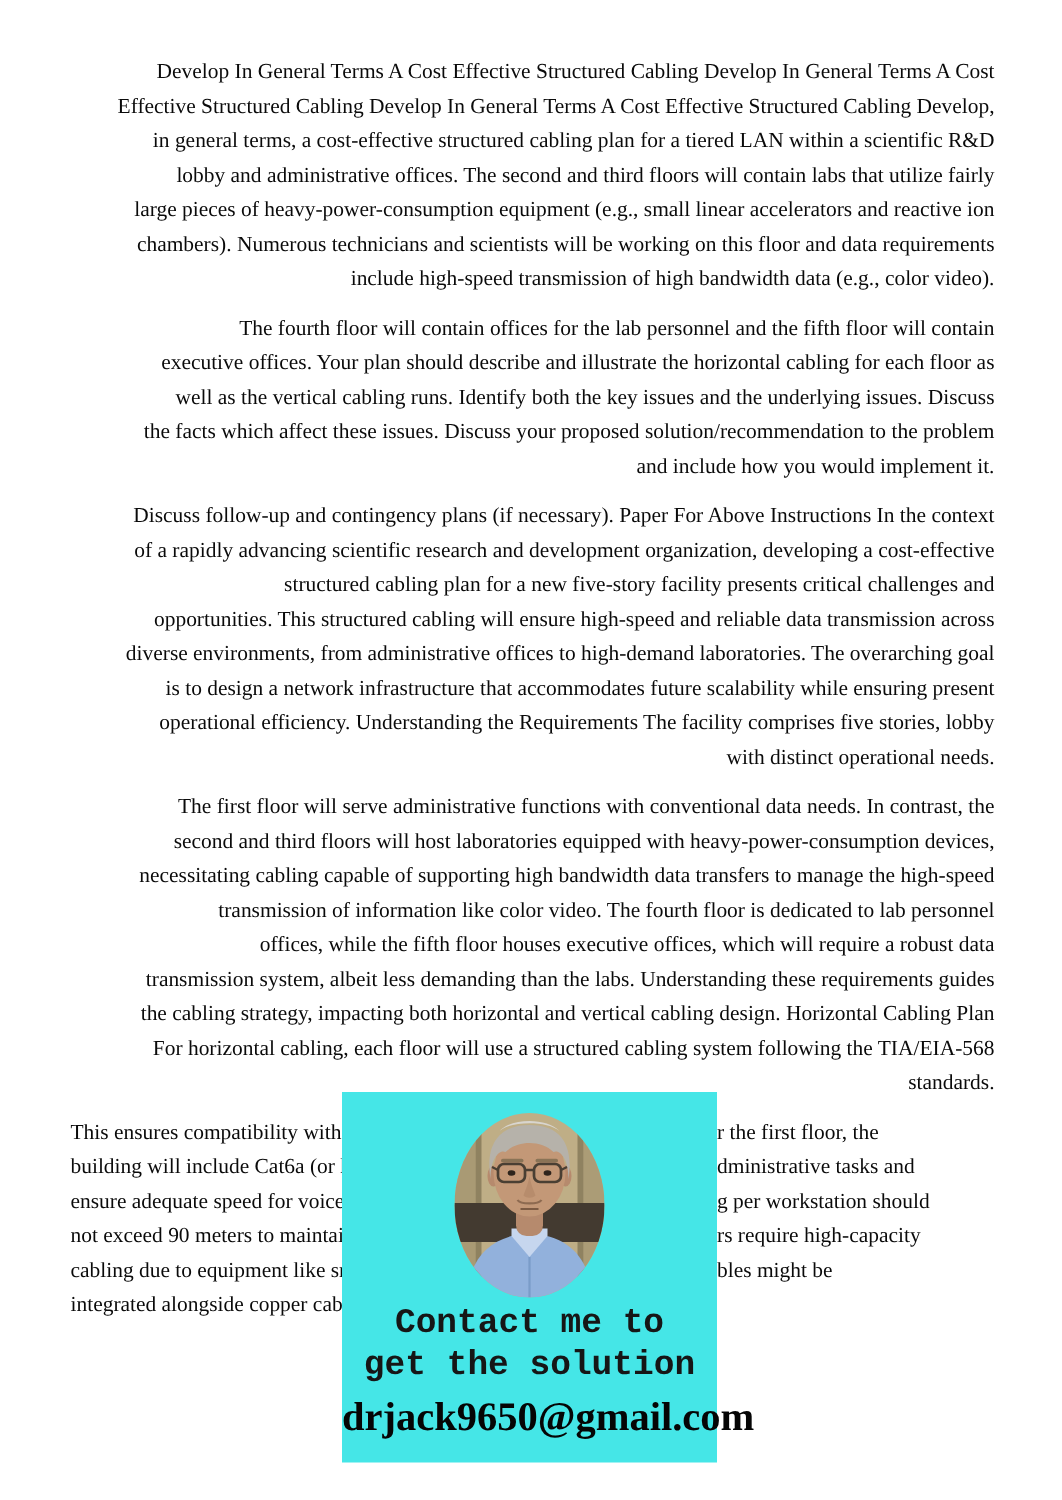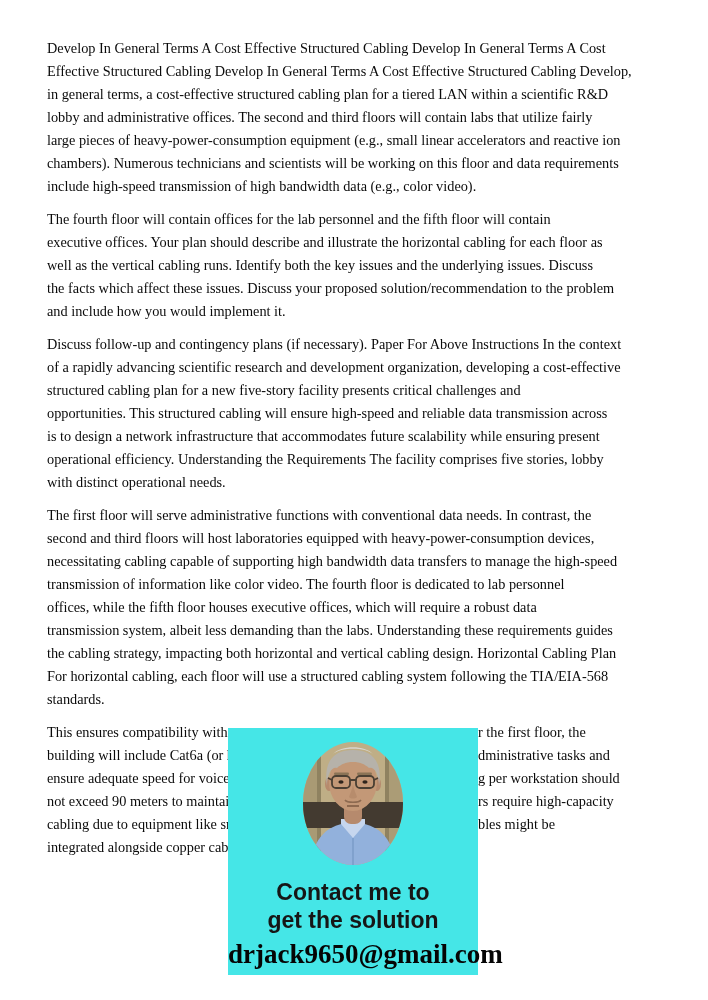--- a/index.html
+++ b/index.html
@@ -10,37 +10,37 @@
     overflow:hidden;
     font-family:"Liberation Serif","DejaVu Serif",serif;
     font-size:14.3px;
     color:#0a0a0a;
   }
   .content{
     position:absolute;left:47px;top:37px;width:616px;
   }
   .para{margin:0 0 10px 0;padding:0;}
   .line{
-    height:23px;line-height:23px;white-space:nowrap;
+    height:23px;line-height:23px;white-space:nowrap;text-align:right;
   }
   .cline{position:relative;height:23px;line-height:23px;white-space:nowrap;font-family:Liberation Serif, serif;}
   .frag-left{display:inline-block;}
   .frag-right{position:absolute;left:431px;top:0;white-space:nowrap;}
   .overlay{
     position:absolute;left:228px;top:728px;width:250px;height:247px;
     background:#45e6e7;
     z-index:5;
     text-align:center;
   }
   .photo{
     display:block;margin:14px auto 0 auto;width:100px;height:123px;
   }
   .contact-heading{
-    margin-top:13px;
-    font-family:Liberation Sans, sans-serif;
+    margin-top:3px;
+    font-family:Liberation Mono, monospace;
     font-weight:700;
     font-size:23px;
     line-height:28px;
     color:#161616;
   }
   .contact-email{
     margin-top:8px;
     font-family:"Liberation Serif","DejaVu Serif",serif;
     font-weight:700;
     font-size:27px;
@@ -71,20 +71,21 @@
       <div class="line">well as the vertical cabling runs. Identify both the key issues and the underlying issues. Discuss</div>
       <div class="line">the facts which affect these issues. Discuss your proposed solution/recommendation to the problem</div>
       <div class="line">and include how you would implement it.</div>
     </div>
 
     <div class="para">
       <div class="line">Discuss follow-up and contingency plans (if necessary). Paper For Above Instructions In the context</div>
       <div class="line">of a rapidly advancing scientific research and development organization, developing a cost-effective</div>
       <div class="line">structured cabling plan for a new five-story facility presents critical challenges and</div>
       <div class="line">opportunities. This structured cabling will ensure high-speed and reliable data transmission across</div>
+      <div class="line">diverse environments, from administrative offices to high-demand laboratories. The overarching goal</div>
       <div class="line">is to design a network infrastructure that accommodates future scalability while ensuring present</div>
       <div class="line">operational efficiency. Understanding the Requirements The facility comprises five stories, lobby</div>
       <div class="line">with distinct operational needs.</div>
     </div>
 
     <div class="para">
       <div class="line">The first floor will serve administrative functions with conventional data needs. In contrast, the</div>
       <div class="line">second and third floors will host laboratories equipped with heavy-power-consumption devices,</div>
       <div class="line">necessitating cabling capable of supporting high bandwidth data transfers to manage the high-speed</div>
       <div class="line">transmission of information like color video. The fourth floor is dedicated to lab personnel</div>

